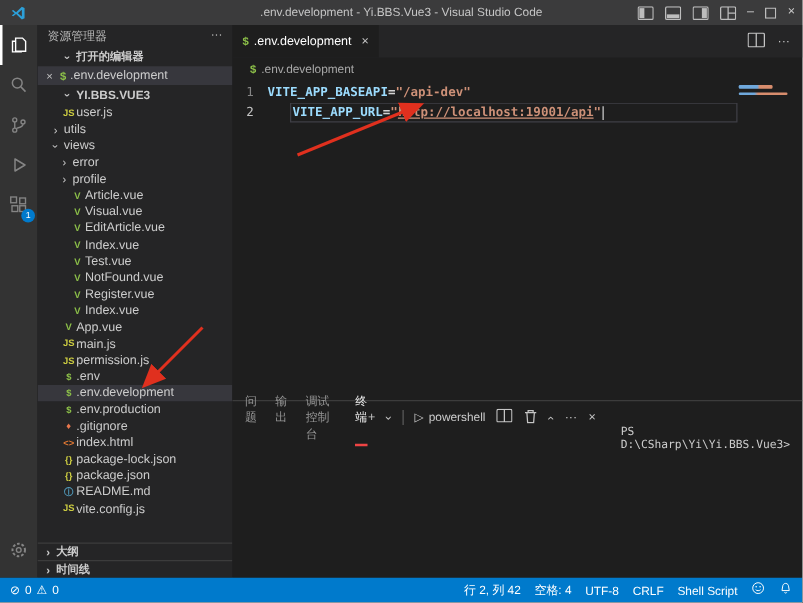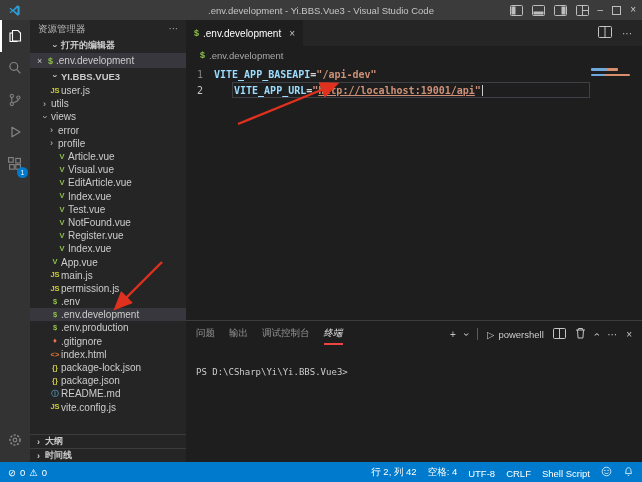--- a/index.html
+++ b/index.html
@@ -60,25 +60,25 @@
   .tok.var{color:#9cdcfe;}
   .tok.op{color:#d4d4d4;}
   .tok.str{color:#ce9178;}
   .tok.u{text-decoration:underline;}
   .cursor{width:1px;height:11px;background:#cccccc;margin-left:1px;}
   .minimap{position:absolute;right:12px;top:4px;display:flex;flex-direction:column;gap:3px;align-items:flex-start;}
   .mrow{height:2.5px;border-radius:1px;}
   .m1{width:27px;background:linear-gradient(90deg,#6fa8dc 0 55%,#d88d6d 62% 100%);}
   .m2{width:39px;background:linear-gradient(90deg,#6fa8dc 0 32%,#d88d6d 40% 100%);}
   
-  .panel{height:142px;border-top:1px solid #3c3c3c;display:flex;flex-direction:column;}
+  .panel{height:142px;border-top:1px solid #3c3c3c;display:flex;flex-direction:row;}
   .panel-head{height:26px;display:flex;align-items:center;padding:0 10px;}
   .ptabs{display:flex;gap:14px;}
   .ptab{font-size:9.5px;color:#969696;padding:4px 0 3px;cursor:pointer;}
-  .ptab.active{color:#e7e7e7;border-bottom:2px solid #ef4444;font-style:italic;}
+  .ptab.active{color:#e7e7e7;border-bottom:2px solid #ef4444;}
   .pactions{margin-left:auto;display:flex;align-items:center;gap:9px;color:#c5c5c5;}
   .psep{width:1px;height:12px;background:#5a5a5a;}
   .shell-item{display:flex;align-items:center;gap:4px;font-size:9.5px;color:#cccccc;cursor:pointer;}
   .chev-down{display:inline-flex;transform:rotate(90deg);font-size:10px;}
   .chev-up{display:inline-flex;transform:rotate(-90deg);font-size:10px;}
   .terminal{flex:1;padding:8px 10px;font-family:"DejaVu Sans Mono",monospace;font-size:9px;color:#cccccc;margin-top:12px;}
   
   .statusbar{height:20px;background:#007acc;color:#ffffff;display:flex;align-items:center;padding:0 8px;font-size:9.5px;gap:12px;}
   .sb-left{display:flex;align-items:center;gap:4px;cursor:pointer;}
   .sb-rightgrp{margin-left:auto;display:flex;align-items:flex-end;gap:11px;}

